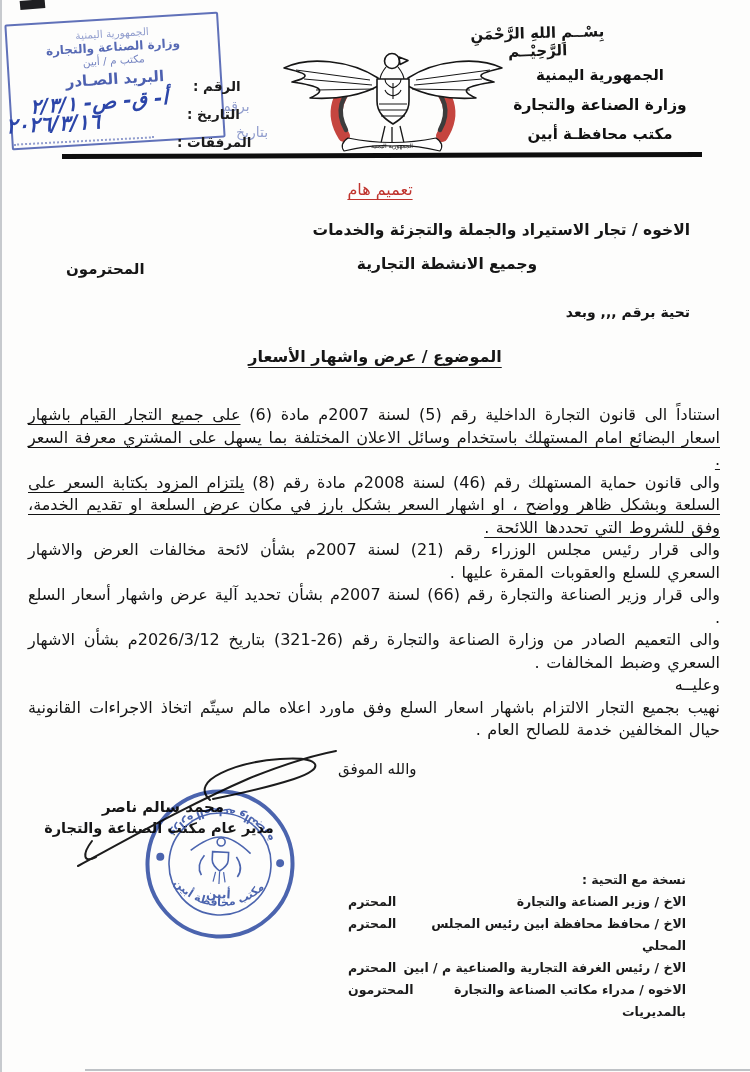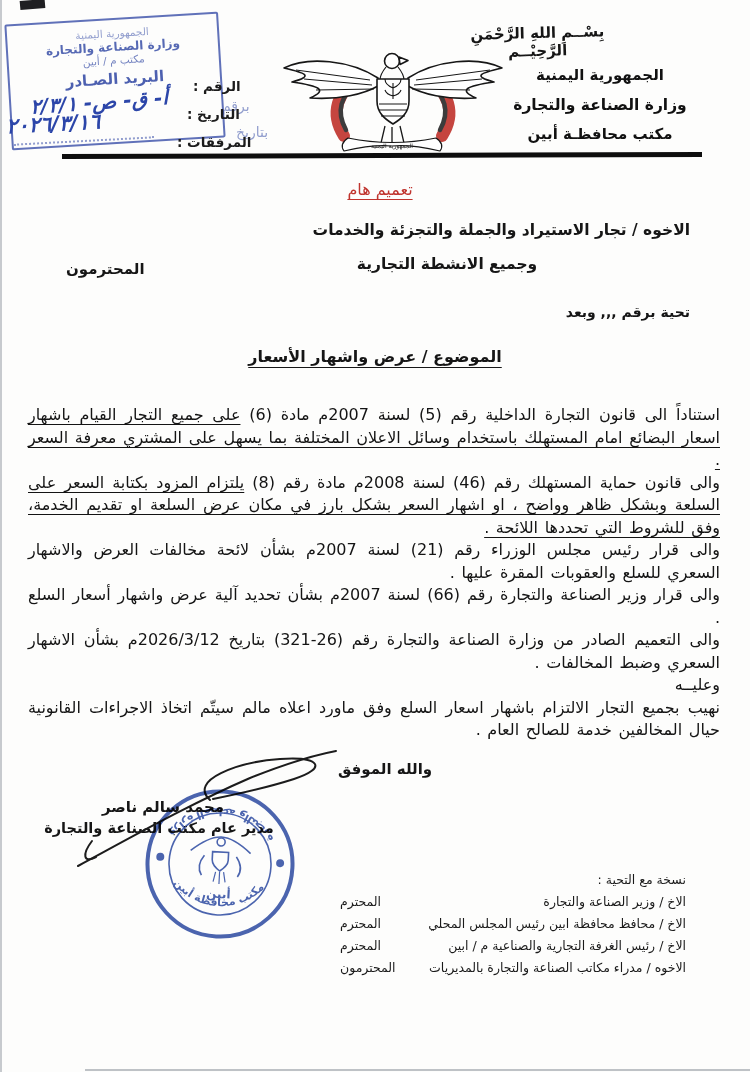--- a/index.html
+++ b/index.html
@@ -57,30 +57,30 @@
   .greet{right:60px;top:304px;font-weight:bold;font-size:14px;}
   .subject-wrap{left:0;right:0;top:347px;text-align:center;}
   .subject{display:inline-block;font-weight:bold;font-size:16px;
     text-decoration:underline;text-underline-offset:5px;}
 
   .body-text{left:28px;right:30px;top:386px;font-size:16px;line-height:22.5px;
     text-align:justify;font-weight:500;word-spacing:1.5px;color:#141414;margin-top:18px;}
   .body-text p{margin:0;}
   .u{text-decoration:underline;text-underline-offset:4px;text-decoration-thickness:1px;}
 
-  .closing{left:338px;top:760px;font-weight:bold;font-size:15px;}
+  .closing{left:338px;top:760px;font-weight:normal;font-size:15px;}
 
   
   .sig-name{left:58px;top:798px;width:210px;text-align:center;font-weight:bold;font-size:15px;}
   .sig-title{left:36px;top:820px;width:246px;text-align:center;font-weight:bold;font-size:14.5px;}
   .sig-svg{left:70px;top:738px;width:280px;height:135px;}
   .stamp-svg{left:140px;top:784px;width:160px;height:160px;mix-blend-mode:multiply;}
 
   
-  .cc{left:340px;right:64px;top:872px;font-size:12.5px;font-weight:normal;color:#1a1a1a;}
+  .cc{left:348px;right:64px;top:872px;font-size:12.5px;font-weight:bold;color:#1a1a1a;}
   .cc-head{margin-bottom:4px;}
   .cc-row{display:flex;justify-content:space-between;line-height:22px;}
   .cc-to{}
   .cc-hon{}
 </style>
 </head>
 <body>
 
 <div class="page">
 

